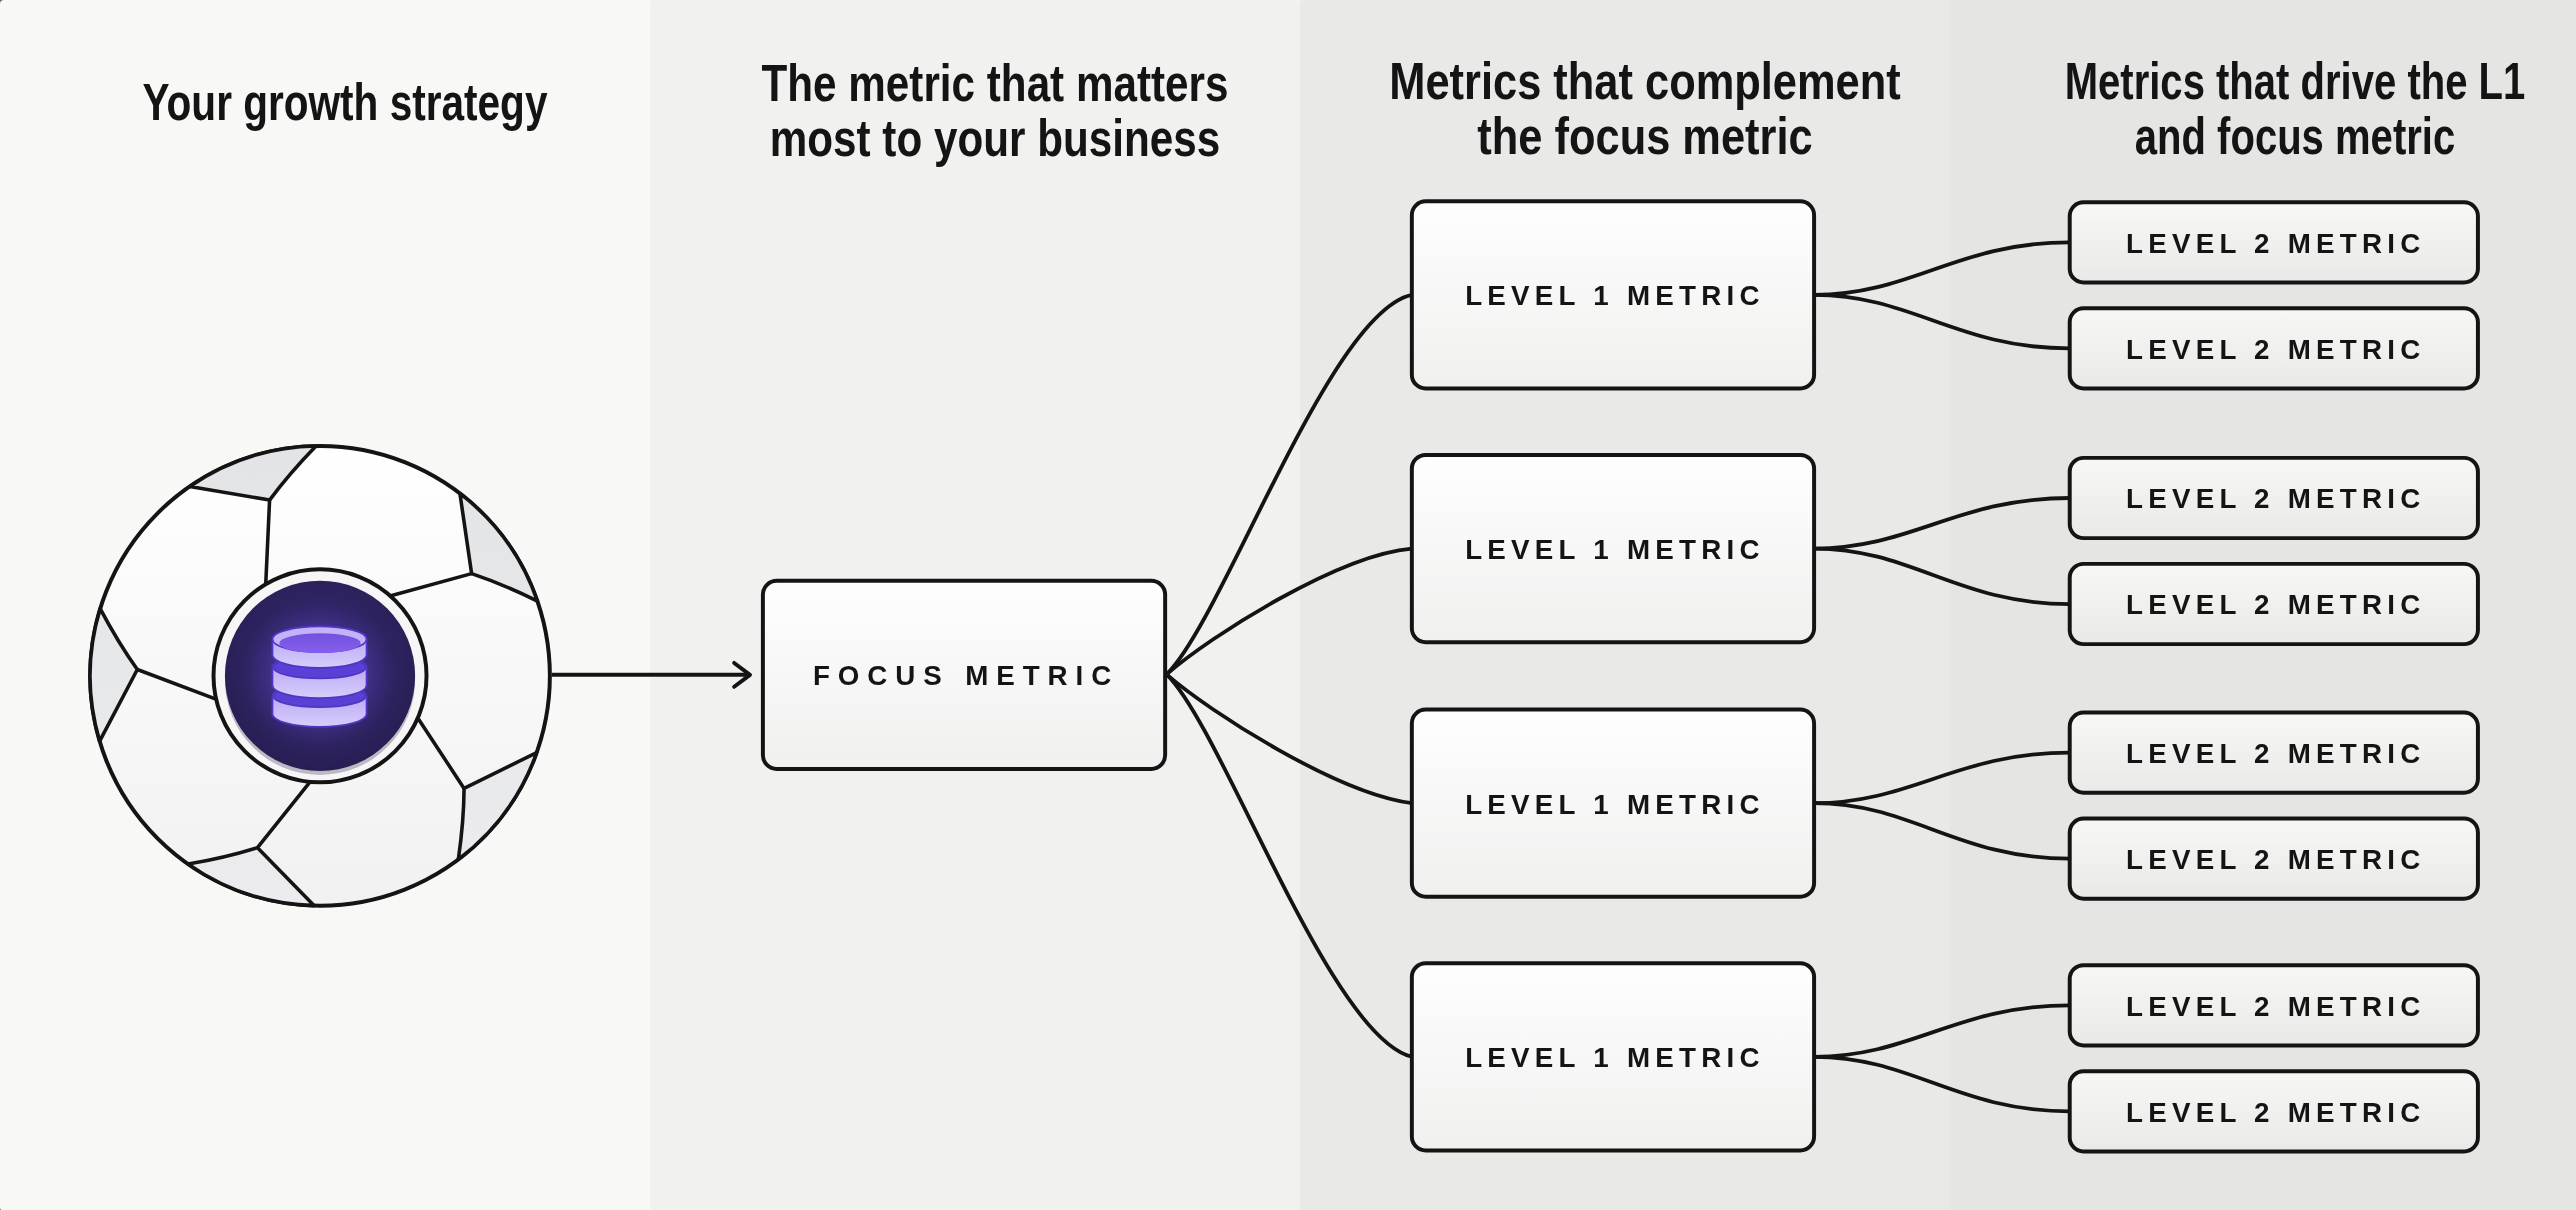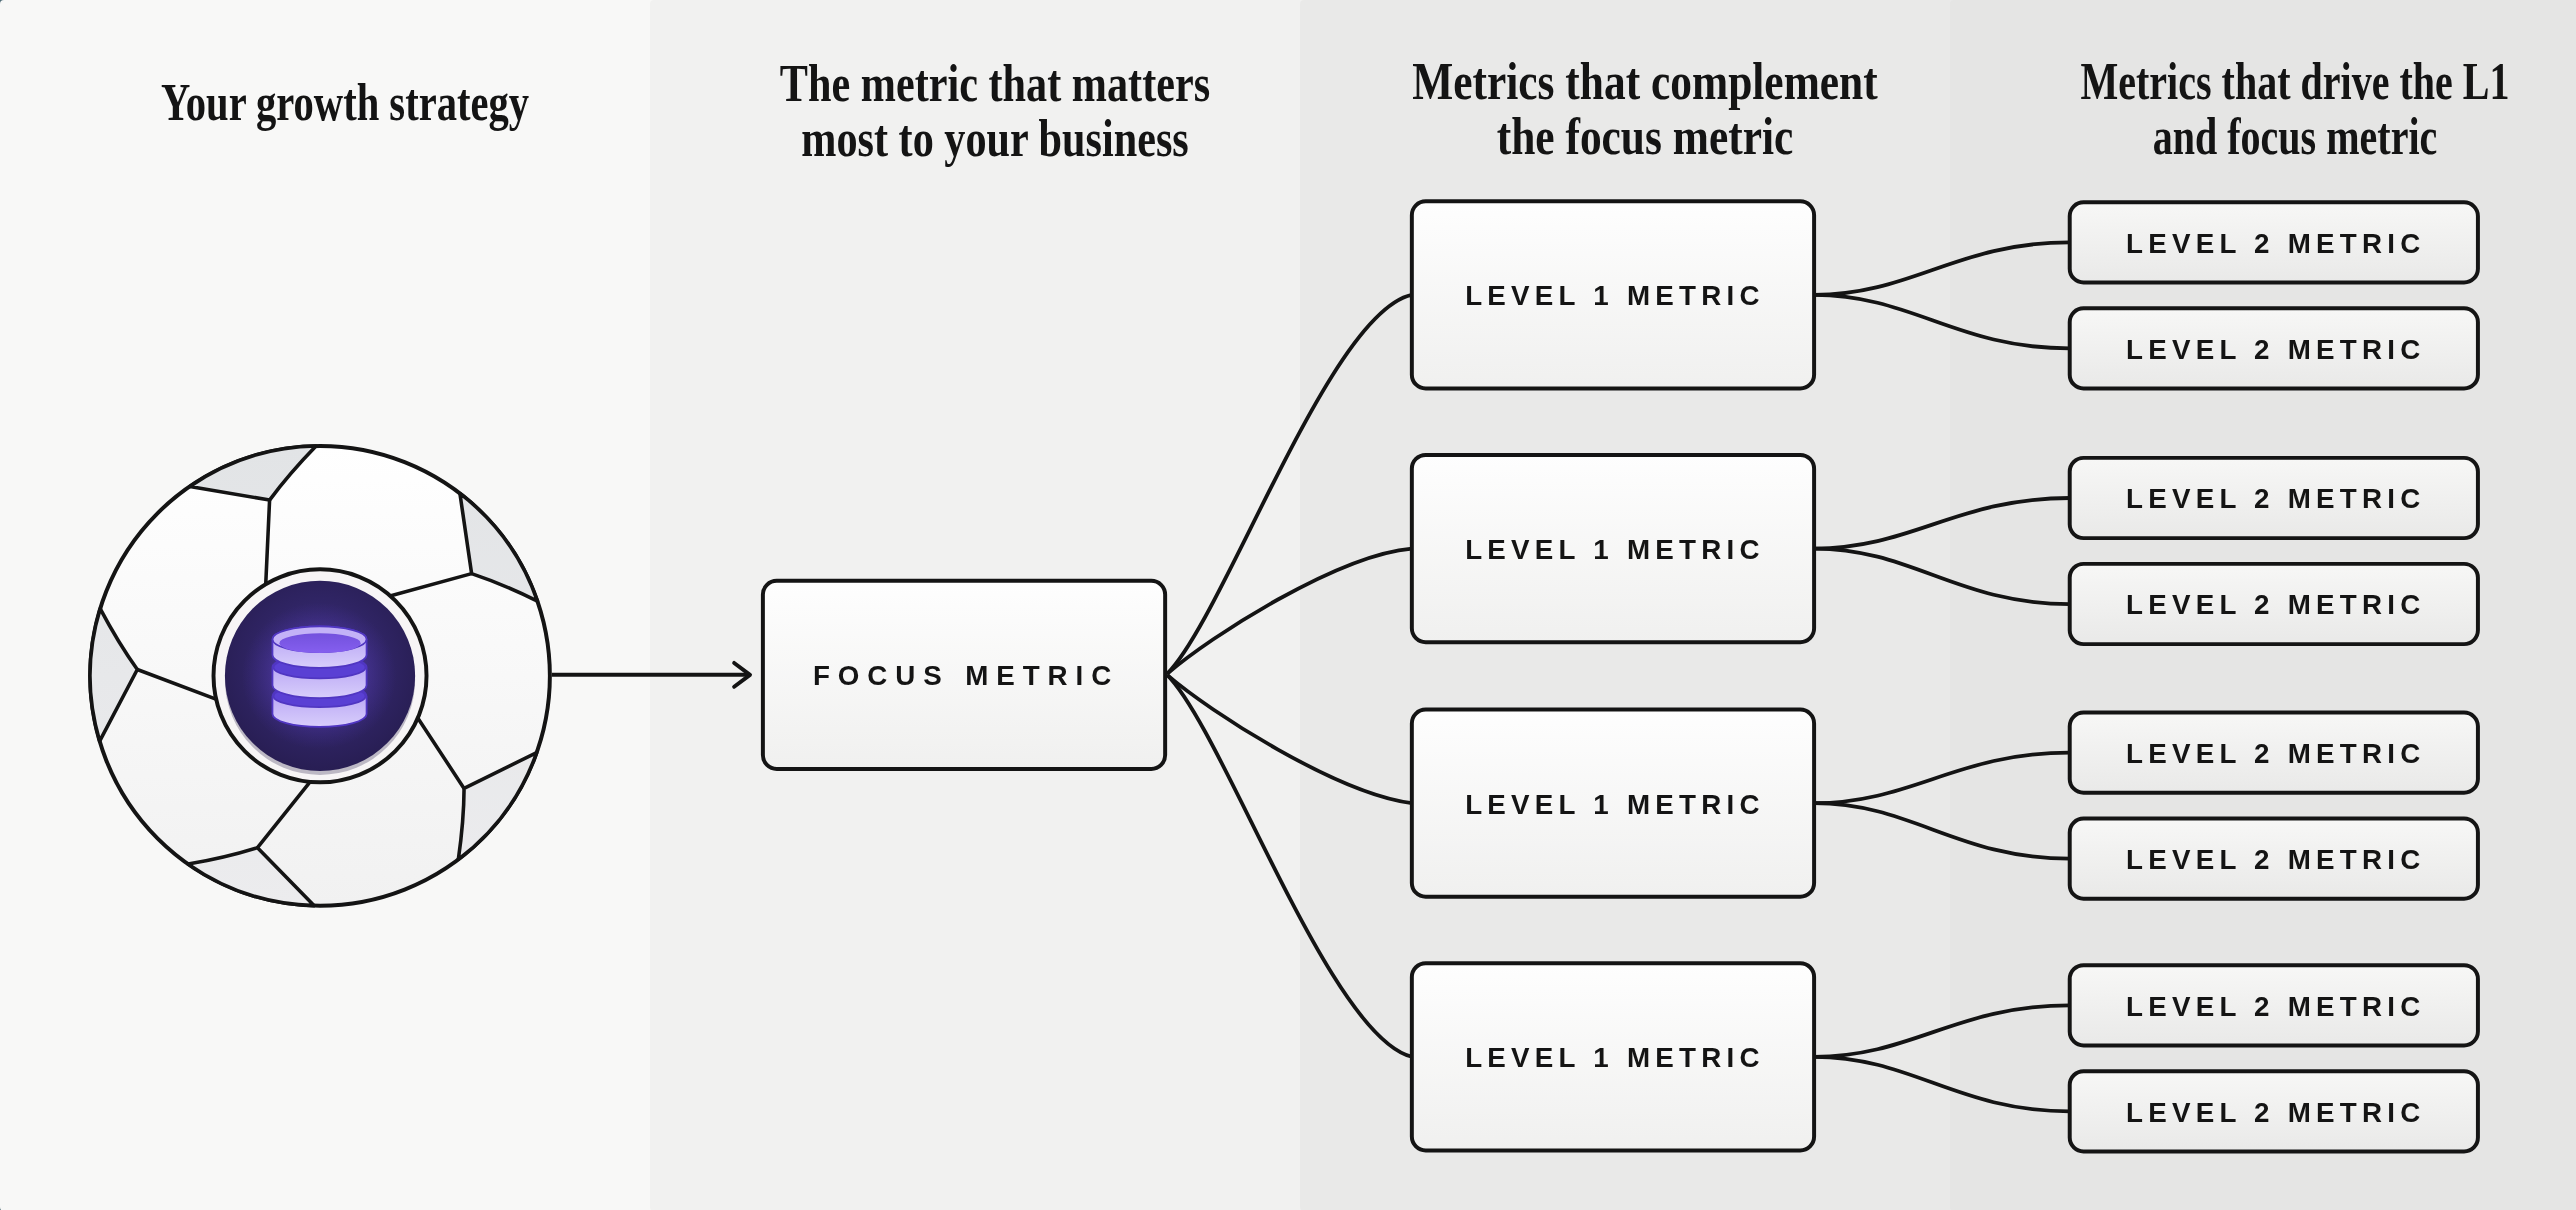--- a/index.html
+++ b/index.html
@@ -1,18 +1,18 @@
 <!DOCTYPE html>
 <html><head>
 <meta charset="utf-8">
 <style>
 * { margin:0; padding:0; box-sizing:border-box; }
 html,body { width:2576px; height:1211px; overflow:hidden; }
 body { background:#4d6a74; font-family:"Liberation Sans", sans-serif; position:relative; }
-.card { position:absolute; top:0; height:1211px; width:690px; border-radius:4px;font-family:Liberation Serif, serif; }
+.card { position:absolute; top:0; height:1211px; width:690px; border-radius:4px; }
 #c1 { left:0;    background:#f8f8f7; }
 #c2 { left:650px; background:#f1f1f0; }
 #c3 { left:1300px; background:#e9e9e8; }
 #c4 { left:1950px; background:#e5e5e4; }
 .tex { background-image: radial-gradient(rgba(0,0,0,0.06) 1.2px, transparent 1.5px), radial-gradient(rgba(0,0,0,0.06) 1.2px, transparent 1.5px); background-size:8px 8px; background-position:0 0, 4px 4px; }
 .title { position:absolute; width:100%; text-align:center; font-weight:bold; font-size:52px; line-height:55px; color:#141414; transform:scaleX(0.80); transform-origin:50% 50%; letter-spacing:0; white-space:nowrap; }
 svg { position:absolute; left:0; top:0; }
 </style>
 </head>
 <body>

